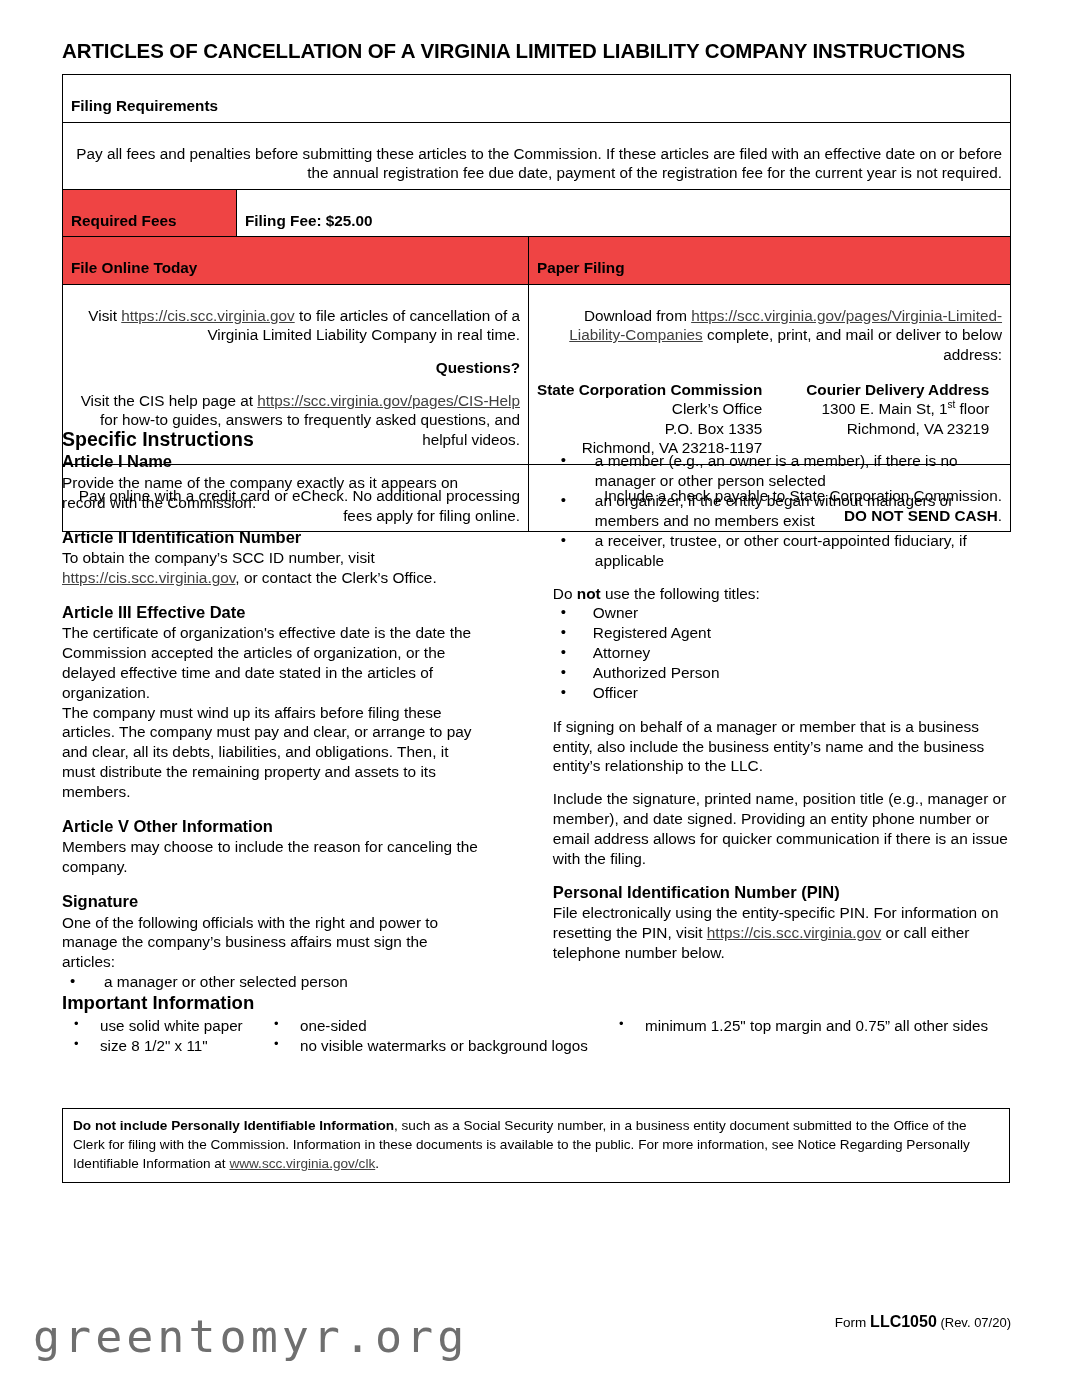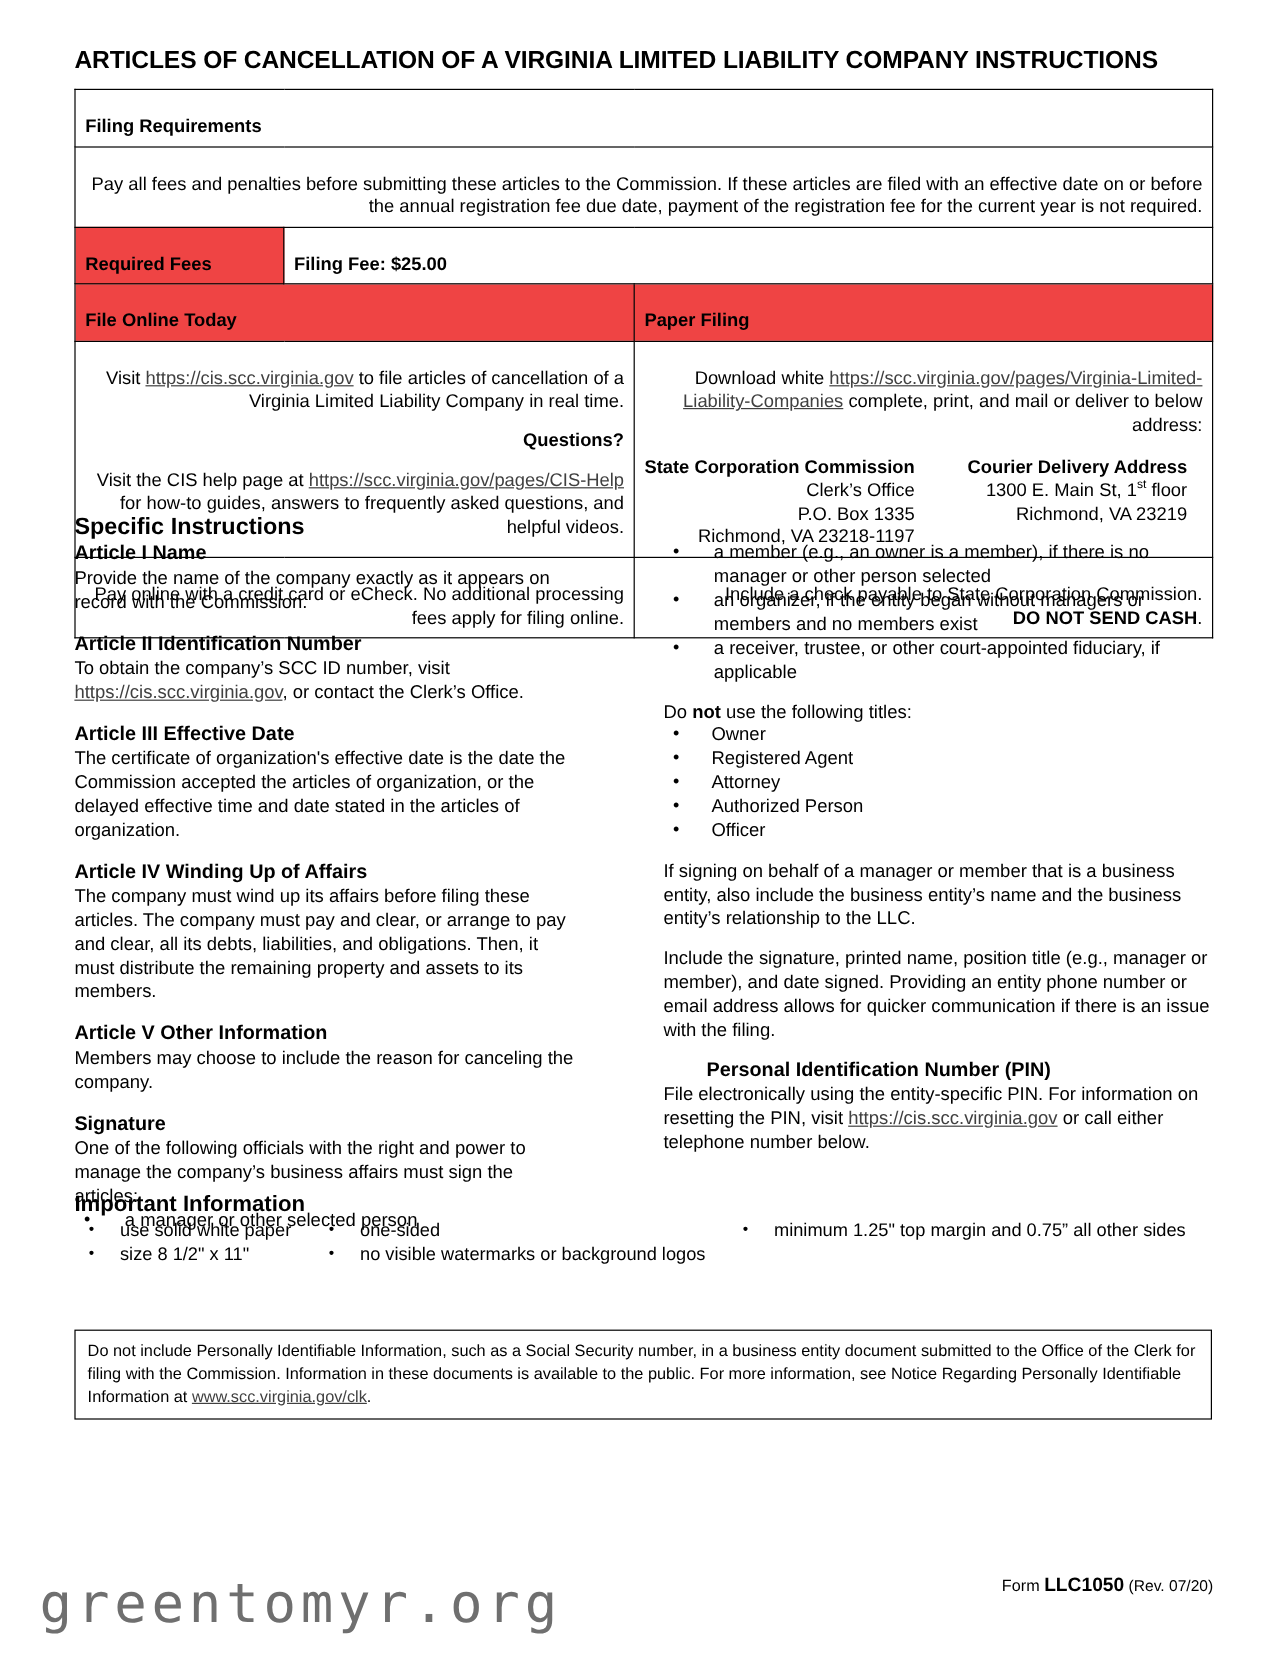--- a/index.html
+++ b/index.html
@@ -182,21 +182,21 @@
     position: absolute;
     left: 62px;
     top: 1108px;
     width: 948px;
     box-sizing: border-box;
     border: 1.4px solid #000;
     padding: 8px 10px 9px 10px;
     font-size: 13.6px;
     line-height: 1.38;
   }
-  .pii-box b { font-weight: normal; }
+  .pii-box b { font-weight: bold; }
 
   
   .watermark {
     position: absolute;
     left: 33px;
     top: 1310px;
     font-family: "DejaVu Sans Mono", "Liberation Mono", monospace;
     font-size: 45px;
     letter-spacing: 4px;
     color: #6f6f6f;
@@ -246,21 +246,21 @@
           </div>
           <div class="gap-line"></div>
           <div class="sub-bold">Questions?</div>
           <div class="gap-line"></div>
           <div>
             <span>Visit the CIS help page at </span><a class="lnk" href="#">https://scc.virginia.gov/pages/CIS-Help</a><span> for how-to guides, answers to frequently asked questions, and helpful videos.</span>
           </div>
         </td>
         <td class="cell-body">
           <div>
-            <span>Download white </span><a class="lnk" href="#">https://scc.virginia.gov/pages/Virginia-Limited-Liability-Companies</a><span> complete, print, and mail or deliver to below address:</span>
+            <span>Download from </span><a class="lnk" href="#">https://scc.virginia.gov/pages/Virginia-Limited-Liability-Companies</a><span> complete, print, and mail or deliver to below address:</span>
           </div>
           <div class="addr-wrap">
             <div class="addr-col">
               <div class="addr-head">State Corporation Commission</div>
               <div>Clerk’s Office</div>
               <div>P.O. Box 1335</div>
               <div>Richmond, VA 23218-1197</div>
             </div>
             <div class="addr-col two">
               <div class="addr-head">Courier Delivery Address</div>
@@ -289,21 +289,20 @@
 
         <div class="art-head">Article I Name</div>
         <div class="art-body">Provide the name of the company exactly as it appears on record with the Commission.</div>
 
         <div class="art-head spaced">Article II Identification Number</div>
         <div class="art-body"><span>To obtain the company’s SCC ID number, visit </span><a class="lnk" href="#">https://cis.scc.virginia.gov</a><span>, or contact the Clerk’s Office.</span></div>
 
         <div class="art-head spaced">Article III Effective Date</div>
         <div class="art-body">The certificate of organization's effective date is the date the Commission accepted the articles of organization, or the delayed effective time and date stated in the articles of organization.</div>
 
-        <div class="art-head spaced">Article IV Winding Up of Affairs</div>
         <div class="art-body">The company must wind up its affairs before filing these articles.  The company must pay and clear, or arrange to pay and clear, all its debts, liabilities, and obligations.  Then, it must distribute the remaining property and assets to its members.</div>
 
         <div class="art-head spaced">Article V Other Information</div>
         <div class="art-body">Members may choose to include the reason for canceling the company.</div>
 
         <div class="art-head spaced">Signature</div>
         <div class="art-body">One of the following officials with the right and power to manage the company’s business affairs must sign the articles:</div>
         <ul class="bul">
           <li>a manager or other selected person</li>
         </ul>
@@ -323,21 +322,21 @@
           <li>Registered Agent</li>
           <li>Attorney</li>
           <li>Authorized Person</li>
           <li>Officer</li>
         </ul>
 
         <div class="para" style="margin-top:14px;">If signing on behalf of a manager or member that is a business entity, also include the business entity’s name and the business entity’s relationship to the LLC.</div>
 
         <div class="para">Include the signature, printed name, position title (e.g., manager or member), and date signed. Providing an entity phone number or email address allows for quicker communication if there is an issue with the filing.</div>
 
-        <div class="art-head" style="margin-top:3px;margin-left:36px;">Personal Identification Number (PIN)</div>
+        <div class="art-head" style="margin-top:3px;">Personal Identification Number (PIN)</div>
         <div class="art-body"><span>File electronically using the entity-specific PIN. For information on resetting the PIN, visit </span><a class="lnk" href="#">https://cis.scc.virginia.gov</a><span> or call either telephone number below.</span></div>
       </div>
     </div>
   </div>
 
   <div class="imp-wrap">
     <div class="imp-title">Important Information</div>
     <div class="imp-cols">
       <div class="imp-c1">
         <ul>

